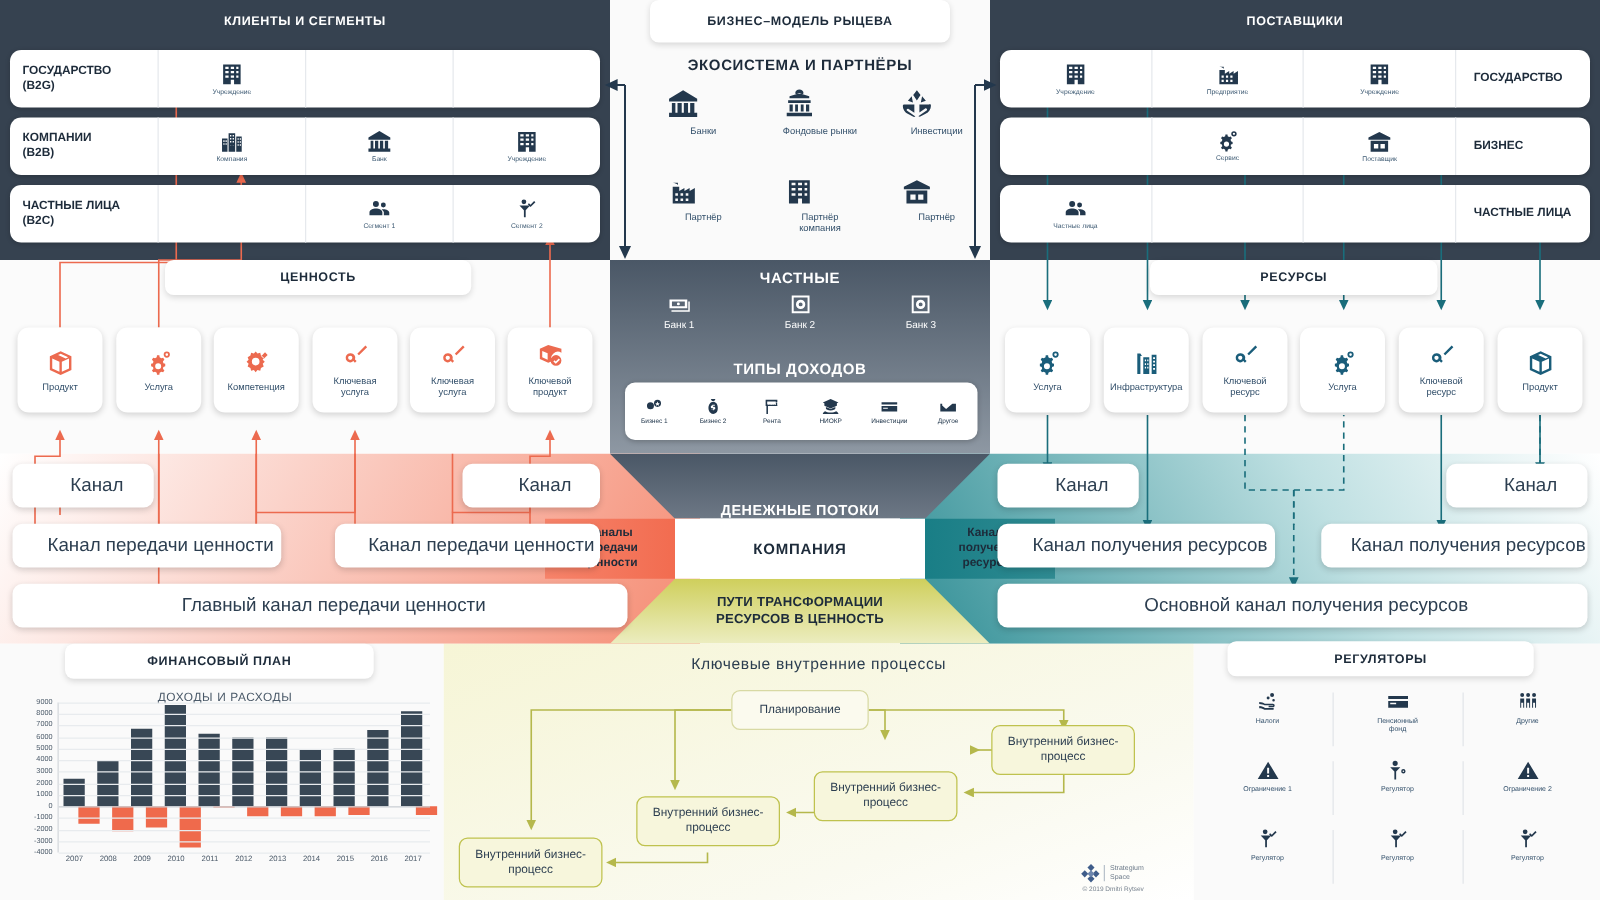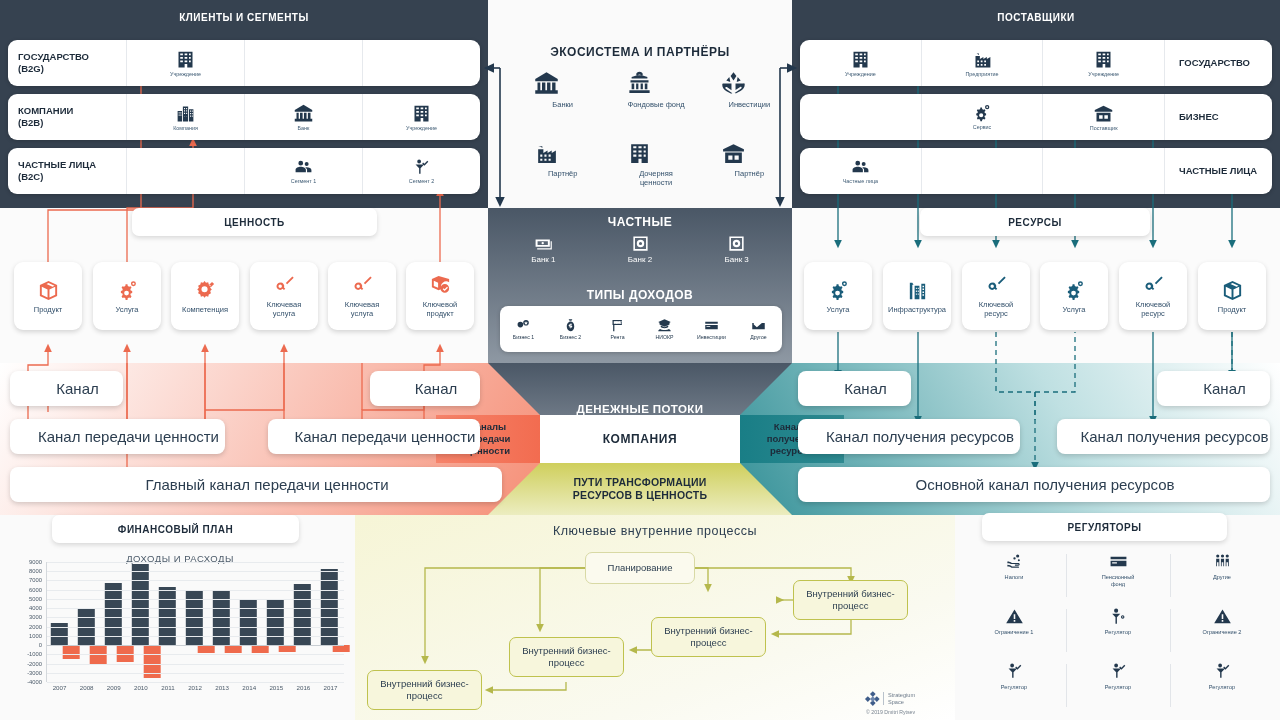--- a/index.html
+++ b/index.html
@@ -272,20 +272,21 @@
       <path d="M695,568 L851,568 L851,580"></path>
       <path d="M798,600 L780,600 L780,600"></path>
       <path d="M851,620 L851,634 L775,634"></path>
       <path d="M708,637 L708,650 L633,650"></path>
       <path d="M566,682 L566,690 L489,690"></path>
     </g>
   </svg>
 
   <div class="pill title-clients pill-hdr">КЛИЕНТЫ И СЕГМЕНТЫ</div>
   <div class="pill title-suppliers pill-hdr">ПОСТАВЩИКИ</div>
+  <div class="pill title-brand pill-hdr">БИЗНЕС–МОДЕЛЬ РЫЦЕВА</div>
   <div class="pill title-eco">ЭКОСИСТЕМА И ПАРТНЁРЫ</div>
   <div class="pill title-value pill-hdr">ЦЕННОСТЬ</div>
   <div class="pill title-finance">ЧАСТНЫЕ</div>
   <div class="pill title-incomes">ТИПЫ ДОХОДОВ</div>
   <div class="pill title-res pill-hdr">РЕСУРСЫ</div>
   <div class="pill title-finplan pill-hdr">ФИНАНСОВЫЙ ПЛАН</div>
   <div class="pill title-reg pill-hdr">РЕГУЛЯТОРЫ</div>
   <div class="pill title-proc">Ключевые внутренние процессы</div>
 
   <div class="seg-row" style="left:8px;top:40px;width:472px;height:46px;">
@@ -374,21 +375,21 @@
           </svg>
         </span>
       <span class="eco-cap">Банки</span>
     </div>
     <div class="eco-item">
       <span class="icon-dark">
           <svg width="27" height="27" viewBox="0 0 24 24">
             <path d="M12 1.5c-1.6 0-2.9 1-2.9 2.2 0 .3.1.6.3.9H14.6c.2-.3.3-.6.3-.9 0-1.2-1.3-2.2-2.9-2.2zM5 6.2 12 4l7 2.2v1.4H5V6.2zM4 9h16v2H4V9zm1 3h14v5h-2.3v-5H15v5h-2v-5h-2v5H9v-5H7.3v5H5v-5zm-2 6h18v2.5H3V18z"></path>
           </svg>
         </span>
-      <span class="eco-cap">Фондовые фонд</span>
+      <span class="eco-cap">Фондовые рынки</span>
     </div>
     <div class="eco-item">
       <span class="icon-dark">
           <svg width="27" height="27" viewBox="0 0 24 24">
             <path d="M12 2 9.4 5.3 12 9.3l2.6-4L12 2zM8.3 6.3 5.6 9.4l3.6 1.2-.9-4.3zm7.4 0-.9 4.3 3.6-1.2-2.7-3.1zM3 12c-.6 0-1 .5-1 1.1 0 2.4 1.5 4.6 3.8 5.8l3.4 1.8c.5.3 1.1.3 1.6 0l.2-.1-5.9-4c-.4-.3-.5-.8-.2-1.2.3-.4.8-.5 1.2-.2l4.1 2.7V12H3zm18 0h-7.2v5.7l4.1-2.7c.4-.3.9-.2 1.2.2.3.4.2.9-.2 1.2l-5.9 4 .2.1c.5.3 1.1.3 1.6 0l3.4-1.8c2.3-1.2 3.8-3.4 3.8-5.8 0-.6-.4-1.1-1-1.1z"></path>
           </svg>
         </span>
       <span class="eco-cap">Инвестиции</span>
     </div>
     <div class="eco-item">
@@ -398,21 +399,21 @@
           </svg>
         </span>
       <span class="eco-cap">Партнёр</span>
     </div>
     <div class="eco-item">
       <span class="icon-dark">
           <svg width="25" height="25" viewBox="0 0 24 24">
             <path d="M4 3h16v18H4V3zm2 2v2h3V5H6zm5 0v2h3V5h-3zm5 0v2h2V5h-2zM6 9v2h3V9H6zm5 0v2h3V9h-3zm5 0v2h2V9h-2zM6 13v2h3v-2H6zm5 0v2h3v-2h-3zm5 0v2h2v-2h-2zm-5 4v4h3v-4h-3z"></path>
           </svg>
         </span>
-      <span class="eco-cap">Дочерняя ценности</span>
+      <span class="eco-cap">Партнёр компания</span>
     </div>
     <div class="eco-item">
       <span class="icon-dark">
           <svg width="25" height="25" viewBox="0 0 24 24">
             <path d="M12 3 2 8v2h20V8L12 3zM4 11v10h16V11H4zm3 3h4v4H7v-4zm6 0h4v4h-4v-4z"></path>
           </svg>
         </span>
       <span class="eco-cap">Партнёр</span>
     </div>
   </div>

